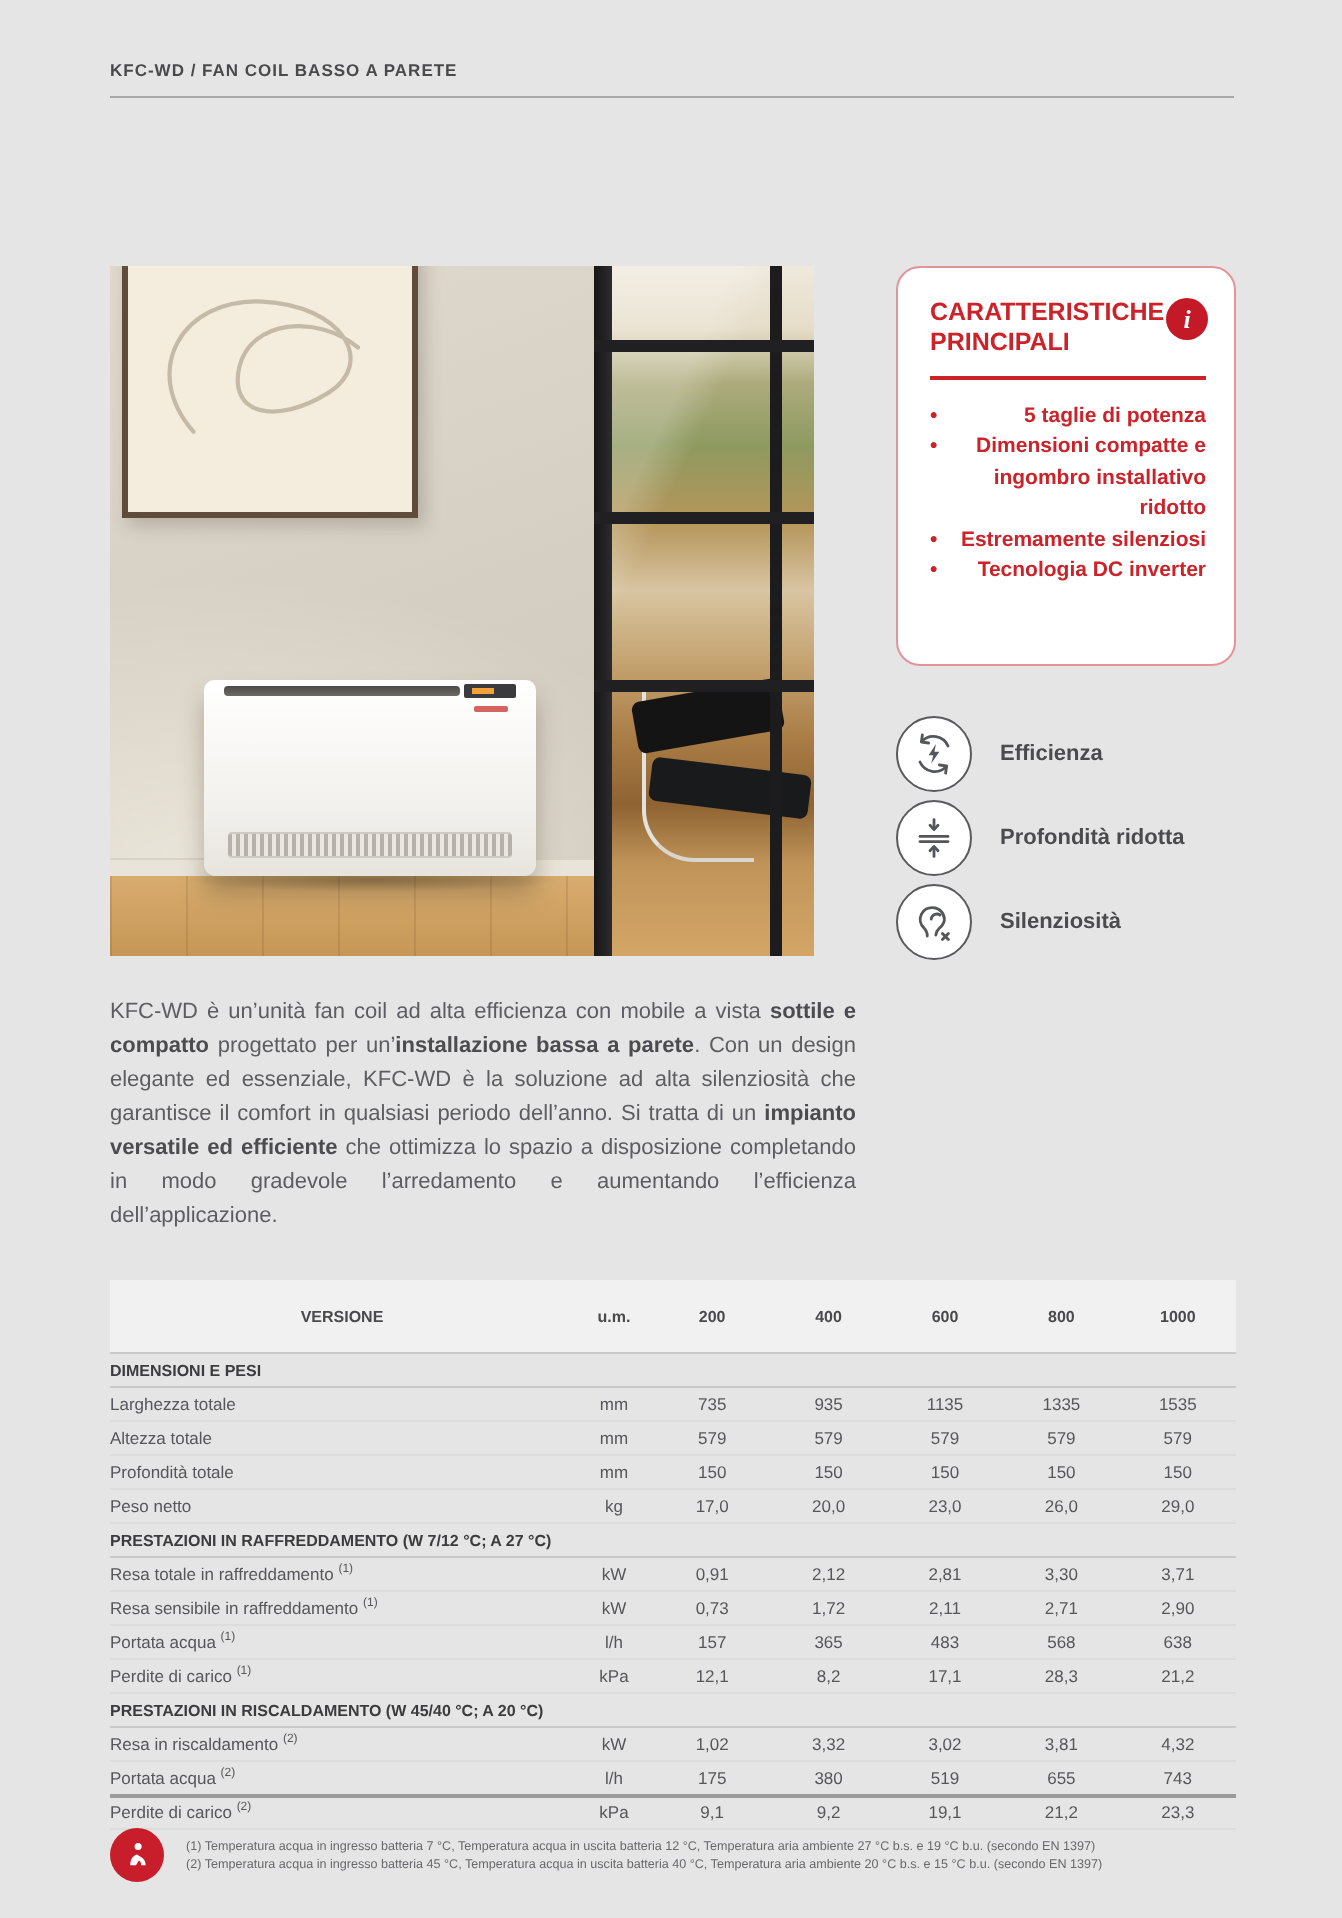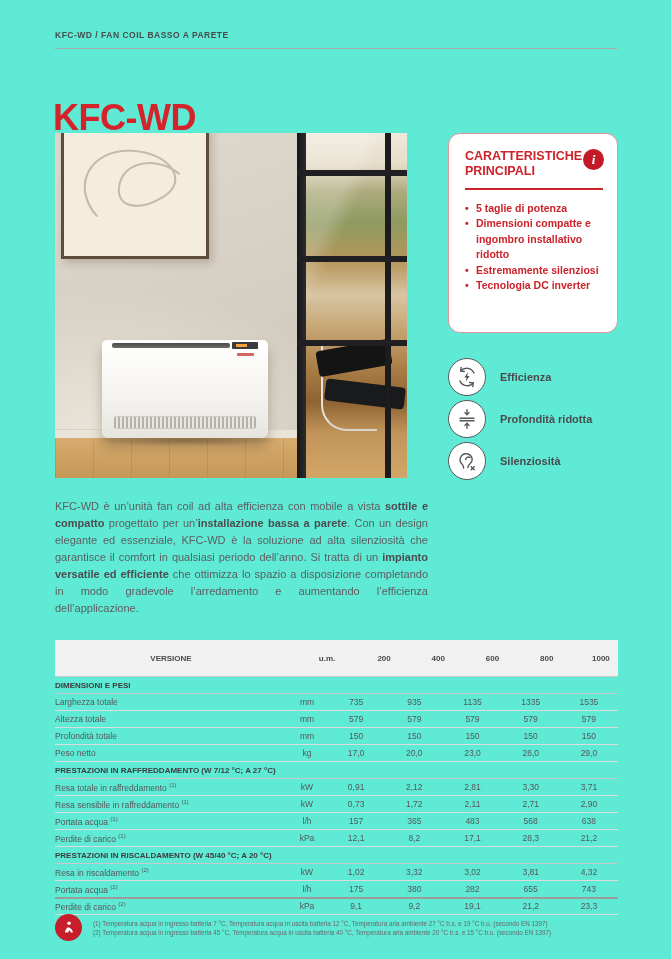--- a/index.html
+++ b/index.html
@@ -1,19 +1,19 @@
 <!DOCTYPE html>
 <html><head>
 <meta charset="utf-8">
 <style>
   * { box-sizing: border-box; }
   html,body { margin:0; padding:0; background:#ffffff; }
   .page {
     position:relative; width:671px; height:959px; margin:0 auto;
-    background:#5eead4; overflow:hidden;
+    background:#e5e5e5; overflow:hidden;
     font-family:"Liberation Sans", sans-serif;
   }
   
   .breadcrumb {
     position:absolute; left:55px; top:30px;
     font-size:8.5px; font-weight:700; letter-spacing:0.5px; color:#4a4a4c;
   }
   .breadcrumb-rule {
     position:absolute; left:55px; top:48px; width:562px; height:1px; background:#a8a8a8;
   }
@@ -81,21 +81,21 @@
     border:1.5px solid #e39398; border-radius:12px; background:#fff; padding:15px 14px 0 16px;
   }
   .features-title { font-size:12.5px; line-height:15px; font-weight:800; color:#cc2229; white-space:nowrap; }
   .info-icon {
     position:absolute; right:13px; top:15px; width:21px; height:21px; border-radius:50%;
     background:#c41a27; color:#ffffff; font-weight:800; font-size:13px;
     display:flex; align-items:center; justify-content:center;
     font-family:"Liberation Serif", serif; font-style:italic;
   }
   .features-rule { margin-top:9px; height:1.5px; background:#cc2229; }
-  .features-list { list-style:none; margin:11px 0 0 0; padding:0; }
+  .features-list { list-style:none; margin:11px 0 0 0; padding:0;text-align:right; }
   .features-list li {
     position:relative; padding-left:11px; font-size:10.5px; line-height:15.5px;
     font-weight:700; color:#cc2229;
   }
   .features-list li::before { content:"\2022"; position:absolute; left:0; top:0; }
   
   .badges { position:absolute; left:448px; top:356px; width:175px; }
   .badge-row { display:flex; align-items:center; height:41px; margin-bottom:1px; }
   .badge-circle {
     width:38px; height:38px; border:1.4px solid #595a5d; border-radius:50%;
@@ -105,21 +105,21 @@
   .badge-label { margin-left:14px; font-size:11px; font-weight:700; color:#4b4b4e; }
   
   .description {
     position:absolute; left:55px; top:487px; width:373px;
     font-size:11px; line-height:17px; color:#5d5d61; text-align:justify;
   }
   .description .b { font-weight:700; color:#4c4c50; }
   
   .spec-table { position:absolute; left:55px; top:640px; width:563px; font-size:8.5px; color:#57575b; }
   .trow { display:grid; grid-template-columns:232px 40px repeat(5,1fr); align-items:center; height:17px; border-bottom:1px solid #dcdcdc; }
-  .trow.head { height:37px; background:#f1f1f1; font-weight:700; font-size:8px; color:#4a4a4c; border-bottom:1px solid #c9c9c9;gap:20px; }
+  .trow.head { height:37px; background:#f1f1f1; font-weight:700; font-size:8px; color:#4a4a4c; border-bottom:1px solid #c9c9c9; }
   .trow.head .c0 { text-align:center; }
   .tsection { display:flex; align-items:center; height:17px; font-size:8px; font-weight:700; color:#3c3c3e; border-bottom:1px solid #c9c9c9; }
   .tcell { text-align:center; }
   .tcell.c0 { text-align:left; }
   .tcell sup { font-size:6px; }
   
   .bottom-rule { position:absolute; left:55px; top:897px; width:563px; height:2px; background:#9b9b9b; }
   .brand-logo {
     position:absolute; left:55px; top:914px; width:27px; height:27px; border-radius:50%;
     background:#c81e2b; display:flex; align-items:center; justify-content:center;
@@ -127,21 +127,20 @@
   .brand-logo svg { width:17px; height:17px; }
   .footnotes { position:absolute; left:93px; top:919px; width:530px; font-size:6.3px; line-height:9px; color:#69696d; }
 </style>
 </head>
 <body>
 
 <div class="page">
 
   <div class="breadcrumb">KFC-WD / FAN COIL BASSO A PARETE</div>
   <div class="breadcrumb-rule"></div>
-  <h1 class="page-title">KFC-WD</h1>
 
   <div class="photo">
     <div class="art-frame">
       <svg viewBox="0 0 148 138">
         <path d="M34 96 C6 64 28 26 70 28 C112 30 130 60 104 76 C78 92 52 88 58 62 C64 38 98 34 120 52" fill="none" stroke="#c4baa7" stroke-width="2.2" stroke-linecap="round"></path>
       </svg>
     </div>
     <div class="baseboard"></div>
     <div class="floor"></div>
     <div class="fancoil-shadow"></div>
@@ -310,21 +309,21 @@
         <div class="tcell">3,32</div>
         <div class="tcell">3,02</div>
         <div class="tcell">3,81</div>
         <div class="tcell">4,32</div>
       </div>
       <div class="trow">
         <div class="tcell c0">Portata acqua <sup>(2)</sup></div>
         <div class="tcell">l/h</div>
         <div class="tcell">175</div>
         <div class="tcell">380</div>
-        <div class="tcell">282</div>
+        <div class="tcell">519</div>
         <div class="tcell">655</div>
         <div class="tcell">743</div>
       </div>
       <div class="trow">
         <div class="tcell c0">Perdite di carico <sup>(2)</sup></div>
         <div class="tcell">kPa</div>
         <div class="tcell">9,1</div>
         <div class="tcell">9,2</div>
         <div class="tcell">19,1</div>
         <div class="tcell">21,2</div>

